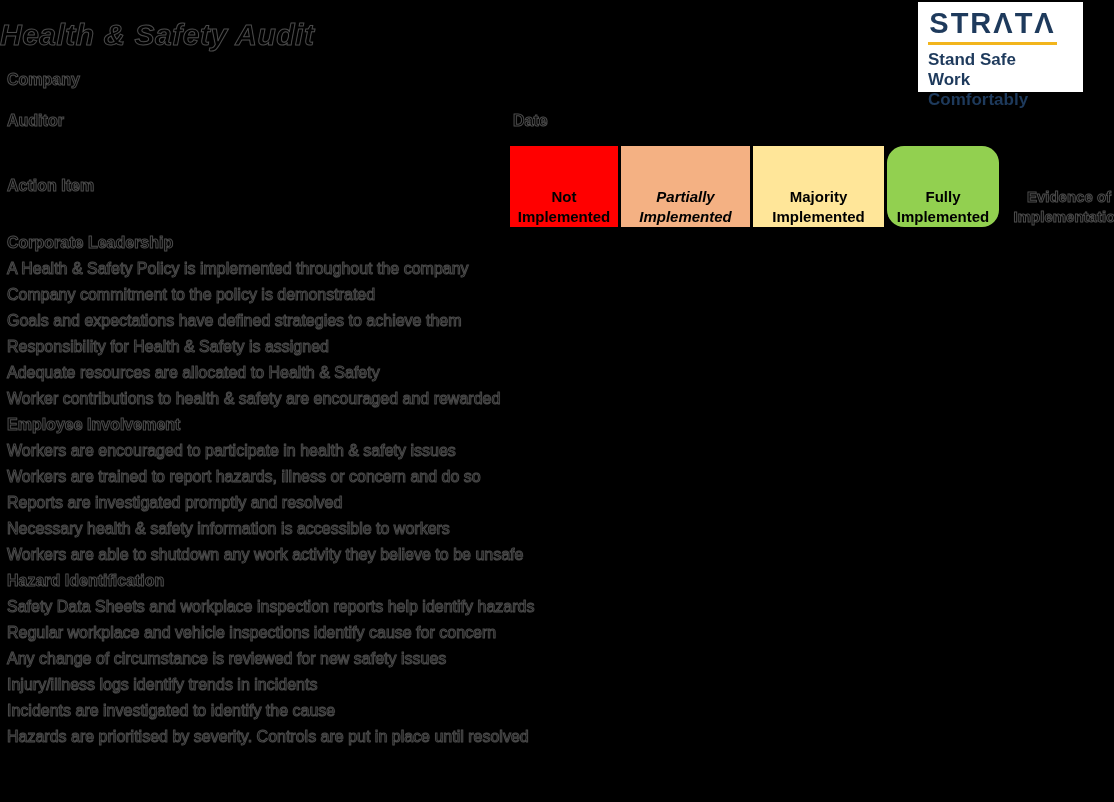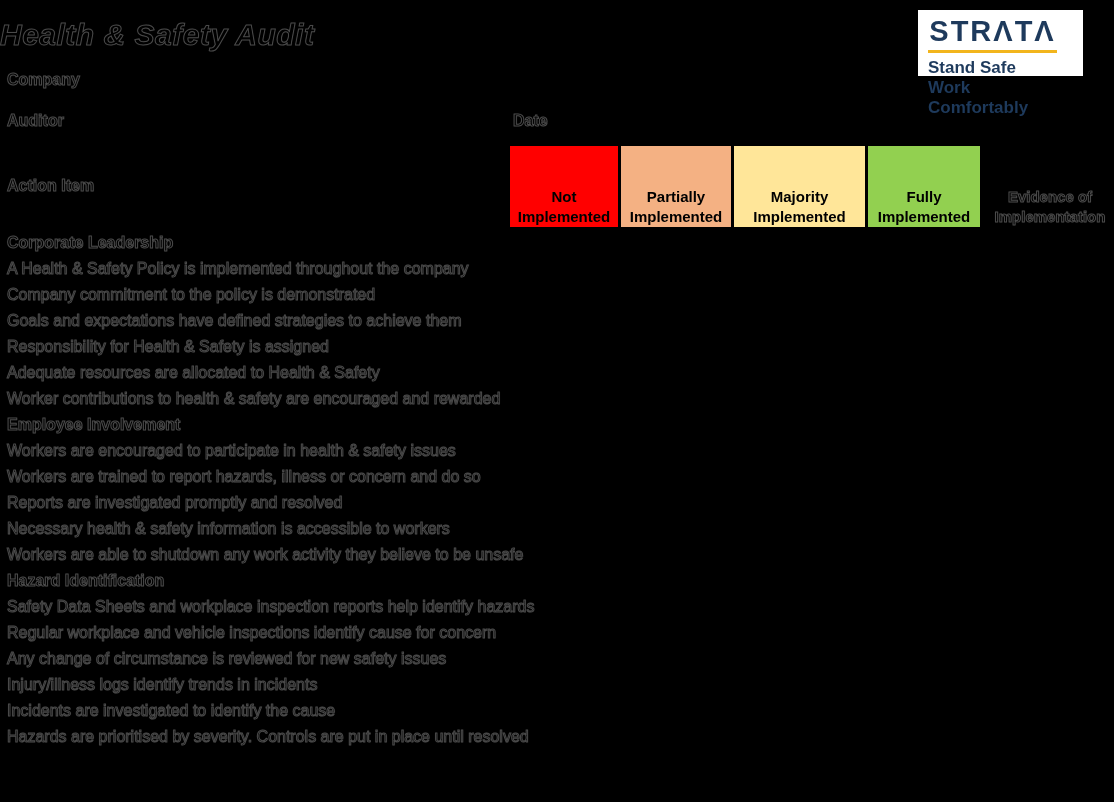--- a/index.html
+++ b/index.html
@@ -19,21 +19,21 @@
 
   .title{
     position:absolute;top:18px;left:0;width:100%;
     font-size:30px;font-weight:bold;
     letter-spacing:0.5px;
     font-style:italic;
   }
 
   
   .logo{
-    position:absolute;left:918px;top:10px;width:165px;height:66px;
+    position:absolute;left:918px;top:2px;width:165px;height:90px;
     background:#fff;box-sizing:border-box;padding:6px 26px 4px 10px;
   }
   .logo .brand{
     font-size:29px;font-weight:bold;letter-spacing:2px;
     line-height:30px;text-align:center;white-space:nowrap;
   }
   .logo .gold-line{height:3px;margin:4px 0 5px 0;}
   .logo .tagline{font-size:17px;font-weight:bold;line-height:20px;}
 
   .label{position:absolute;font-size:16px;font-weight:bold;}
@@ -46,23 +46,23 @@
   .ratings{
     position:absolute;left:510px;top:146px;height:81px;
     display:flex;column-gap:3px;
   }
   .rating-cell{
     display:flex;flex-direction:column;justify-content:flex-end;align-items:center;
     text-align:center;font-size:15px;font-weight:bold;color:#000;line-height:20px;
     box-sizing:border-box;
   }
   .rating-cell.c0{width:108px;}
-  .rating-cell.c1{width:110px;}
+  .rating-cell.c1{width:129px;font-style:italic;}
   .rating-cell.c2{width:131px;}
-  .rating-cell.c3{width:112px;}
+  .rating-cell.c3{width:112px;border-radius:17px;}
   .rating-cell.c4{width:134px;background:transparent;}
 
   
   .items{position:absolute;left:7px;top:230px;width:980px;}
   .row{height:26px;line-height:26px;font-size:16px;white-space:nowrap;}
   .row.section{font-weight:bold;}
 </style>
 </head>
 <body>
 

